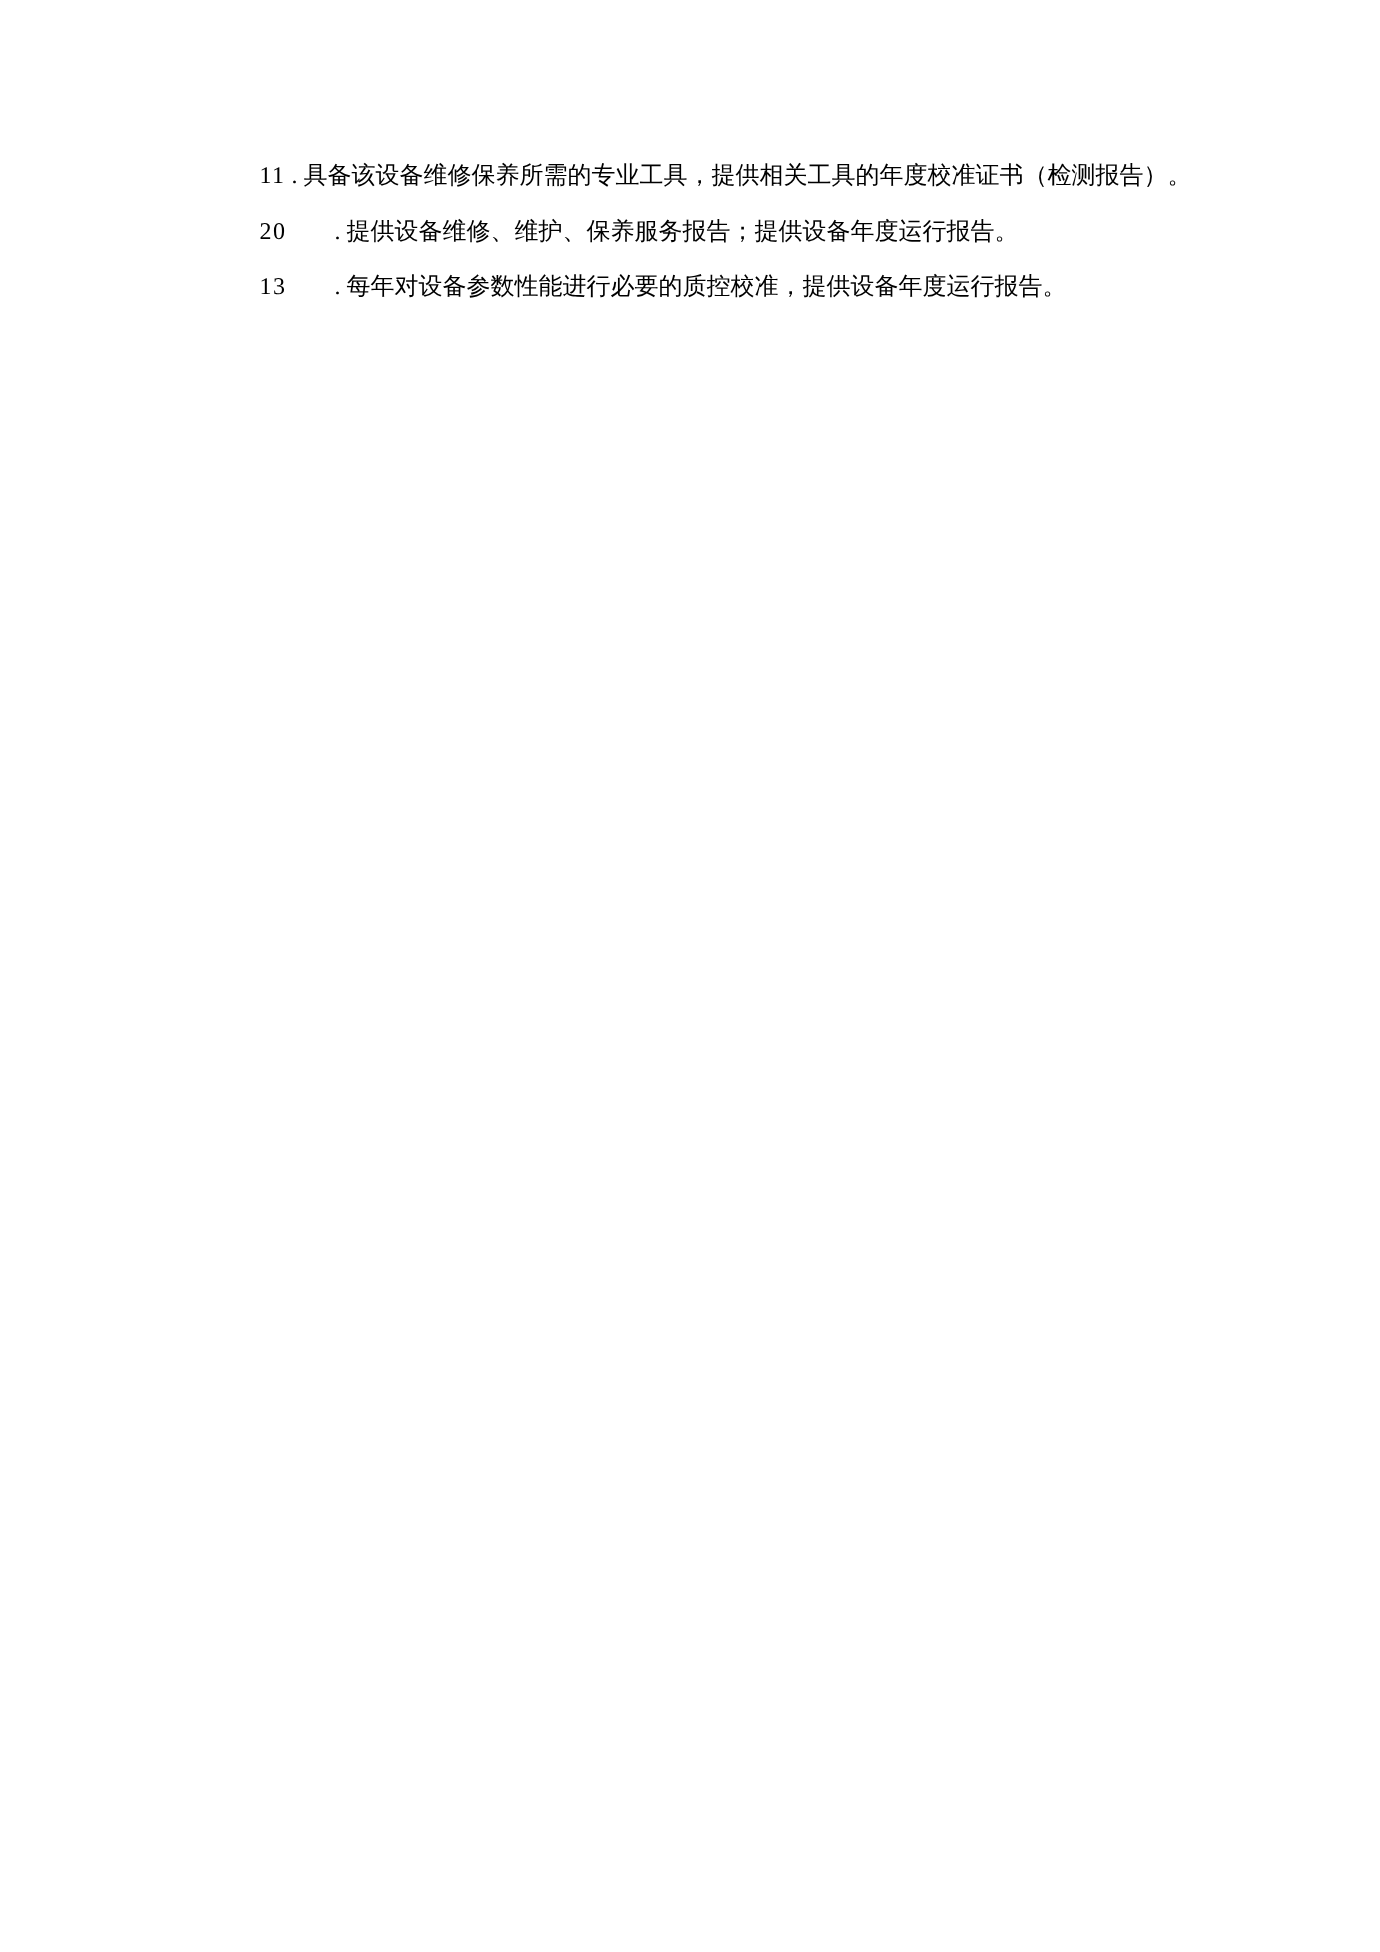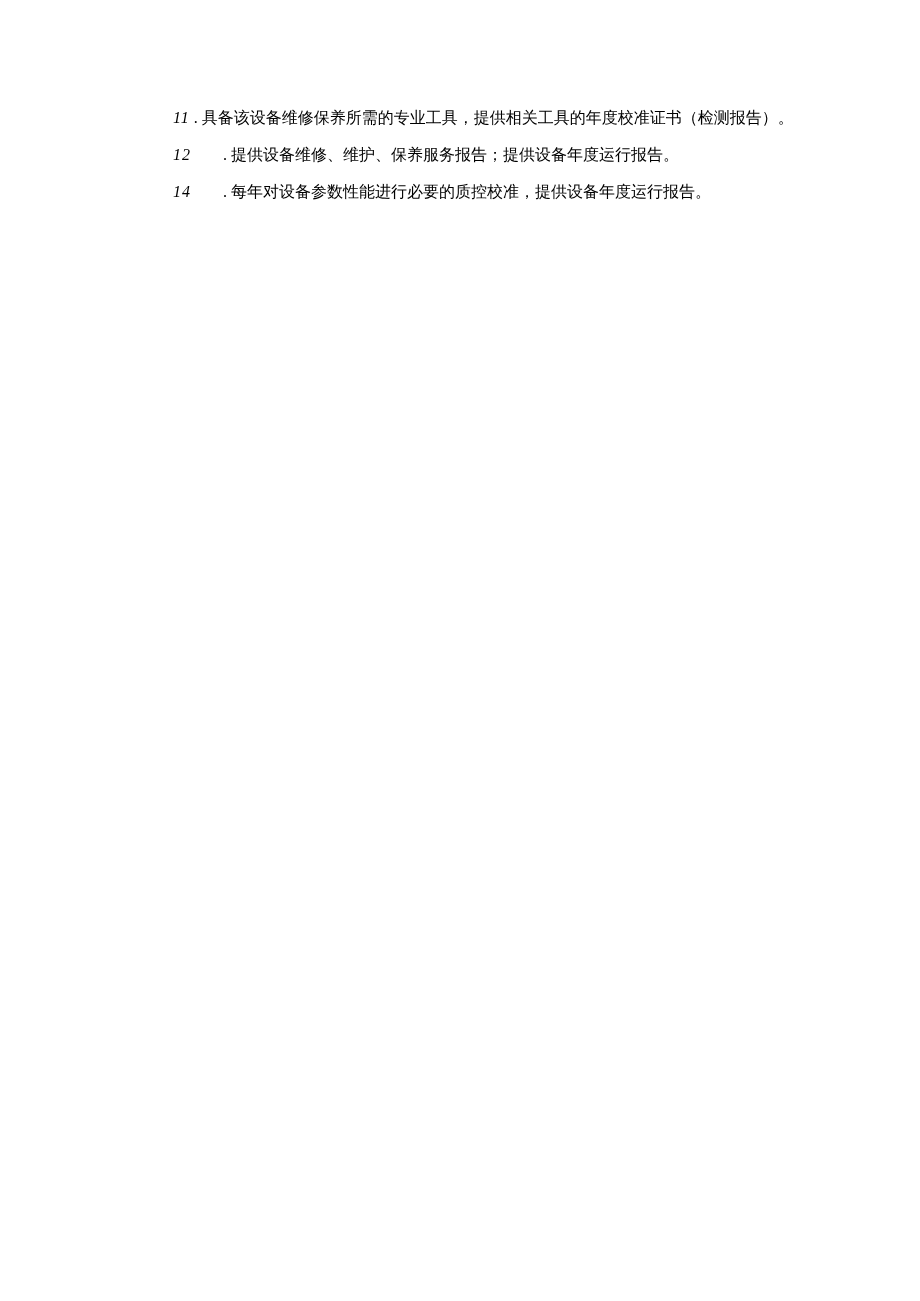--- a/index.html
+++ b/index.html
@@ -24,33 +24,32 @@
       margin-bottom: 2px;
     }
     .indent-1 {
       text-indent: 48px;
     }
     .indent-2 {
       text-indent: 48px;
     }
     .number {
       letter-spacing: 1px;
-      font-style: italic;
     }
     .wide-space {
       display: inline-block;
       width: 28px;
     }
   </style>
 </head>
 <body>
 
 <div class="paragraph indent-1">
   <span class="number">11</span><span> . </span><span>具备该设备维修保养所需的专业工具，提供相关工具的年度校准证书（检测报告）。</span>
 </div>
 
 <div class="paragraph indent-2">
-  <span class="number">12</span><span class="wide-space"></span><span> . </span><span>提供设备维修、维护、保养服务报告；提供设备年度运行报告。</span>
+  <span class="number">20</span><span class="wide-space"></span><span> . </span><span>提供设备维修、维护、保养服务报告；提供设备年度运行报告。</span>
 </div>
 
 <div class="paragraph indent-2">
-  <span class="number">14</span><span class="wide-space"></span><span> . </span><span>每年对设备参数性能进行必要的质控校准，提供设备年度运行报告。</span>
+  <span class="number">13</span><span class="wide-space"></span><span> . </span><span>每年对设备参数性能进行必要的质控校准，提供设备年度运行报告。</span>
 </div>
 
 </body></html>

